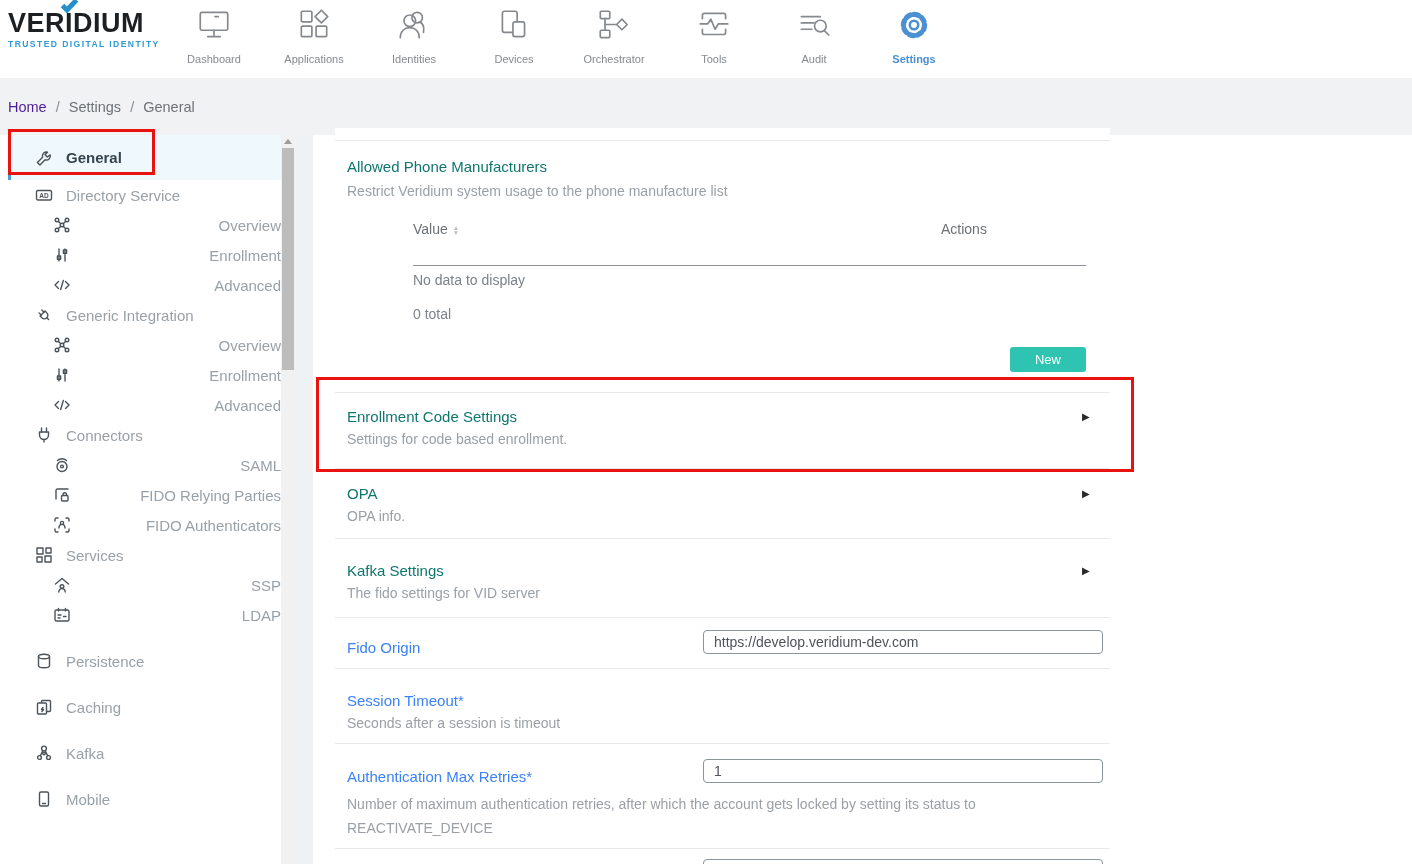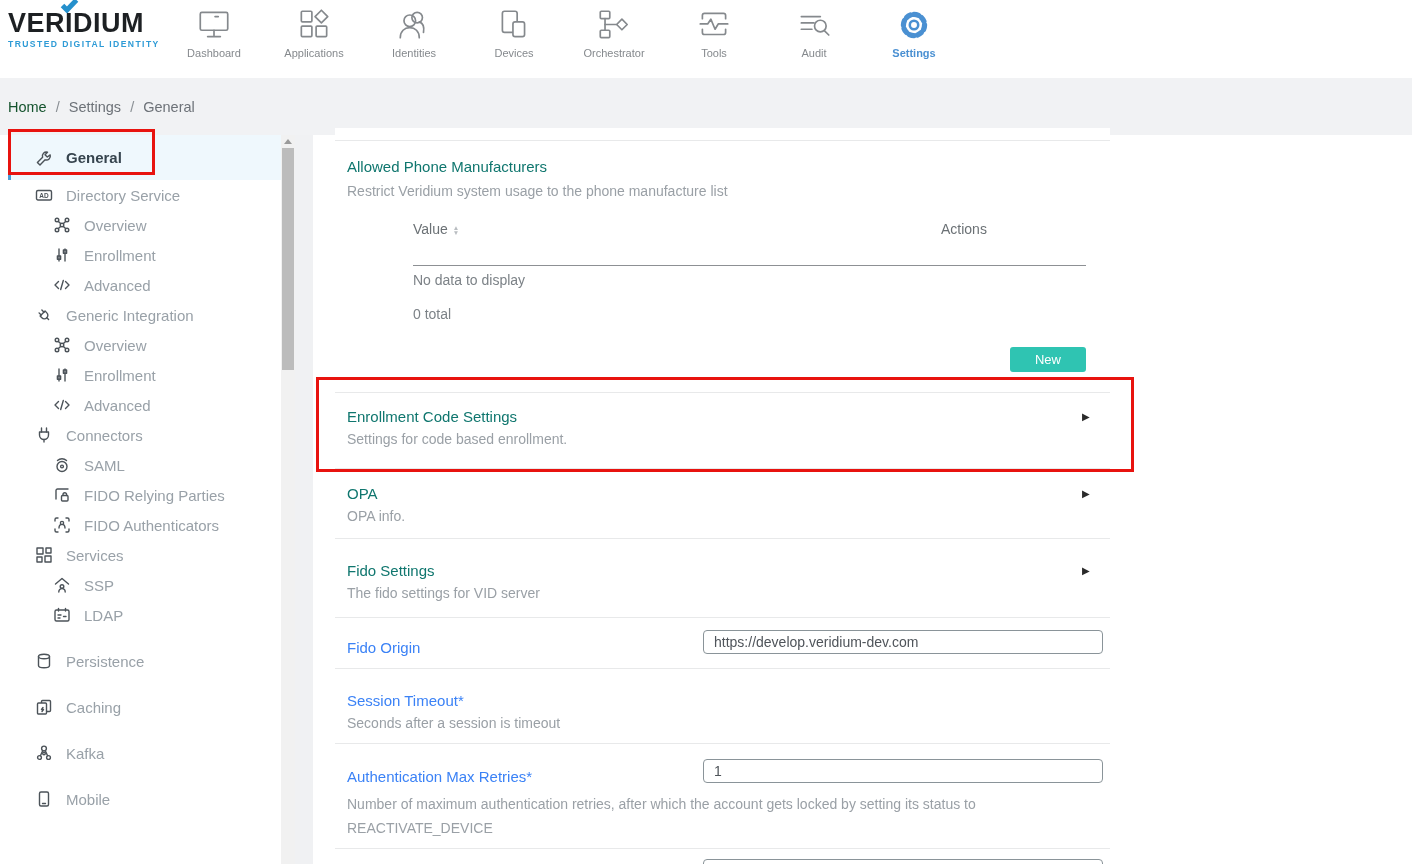--- a/index.html
+++ b/index.html
@@ -10,36 +10,36 @@
   
   .topbar { position:absolute; left:0; top:0; width:1156px; height:78px; background:#fff; }
   .logo { position:absolute; left:8px; top:8px; width:160px; }
   .logo-name { font-size:27px; font-weight:bold; color:#1d2023; letter-spacing:.5px; line-height:30px; }
   .chk-wrap { position:relative; display:inline-block; }
   .chk { position:absolute; left:-5px; top:-10px; }
   .logo-tag { font-size:8.6px; font-weight:bold; color:#2e9bd6; letter-spacing:1.4px; margin-top:1px; }
   .nav { position:absolute; left:164px; top:8px; display:flex; }
   .nav-item { width:100px; text-align:center; cursor:pointer; }
   .nav-item svg { display:block; margin:0 auto; }
-  .nav-label { font-size:11px; color:#85898d; margin-top:5px; }
+  .nav-label { font-size:11px; color:#85898d; margin-top:11px; }
   .nav-item.active .nav-label { color:#4a90d2; font-weight:bold; }
 
   
   .breadcrumb { position:absolute; left:0; top:78px; width:1412px; height:57px;
     background:#f1f2f4; display:flex; align-items:center; padding-left:8px;
     font-size:14.5px; color:#6d7278; }
   .breadcrumb .sep { margin:0 9px; color:#8a8f94; }
-  .crumb-home { color:#14532d; cursor:pointer;text-align:center; }
+  .crumb-home { color:#4c1d95; cursor:pointer;text-align:center; }
 
   
   .sidebar { position:absolute; left:8px; top:135px; width:273px; height:729px; background:#fff; }
   .sb-item { display:flex; align-items:center; height:30px; padding-left:26px; cursor:pointer; }
   .sb-item .ic { width:20px; margin-right:12px; display:flex; justify-content:center; }
   .sb-label { font-size:15px; color:#99a1a8; white-space:nowrap; }
-  .sb-item.sub { padding-left:44px; }
+  .sb-item.sub { padding-left:44px;justify-content:space-between; }
   .sb-item.mt8 { margin-top:0; }
   .sb-item.mt16 { margin-top:16px; }
   .sb-item.active { height:45px; background:#eff8fd; border-left:3px solid #4a9bd5; padding-left:23px; margin-top:0; }
   .sb-item.active .sb-label { color:#36444e; font-weight:bold; }
   .sb-scroll { position:absolute; left:281px; top:135px; width:14px; height:729px; background:#f1f1f1; }
   .sb-scroll .arrow-up { position:absolute; left:3px; top:4px; width:0; height:0;
     border-left:4px solid transparent; border-right:4px solid transparent; border-bottom:5px solid #9a9a9a; }
   .sb-thumb { position:absolute; left:1px; top:13px; width:12px; height:222px; background:#bcbcbc; }
   .gutter { position:absolute; left:295px; top:135px; width:18px; height:729px; background:#f0f1f3; }
 
@@ -426,21 +426,21 @@
     <div class="abs sec-title" style="top:280px;left:12px">Enrollment Code Settings</div>
     <div class="abs sec-desc" style="top:303px;left:12px">Settings for code based enrollment.</div>
     <div class="abs chev" style="top:283px;left:747px">▶</div>
 
     <div class="hline" style="top:340px"></div>
     <div class="abs sec-title" style="top:357px;left:12px">OPA</div>
     <div class="abs sec-desc" style="top:380px;left:12px">OPA info.</div>
     <div class="abs chev" style="top:360px;left:747px">▶</div>
 
     <div class="hline" style="top:410px"></div>
-    <div class="abs sec-title" style="top:434px;left:12px">Fido Settings</div>
+    <div class="abs sec-title" style="top:434px;left:12px">Kafka Settings</div>
     <div class="abs sec-desc" style="top:457px;left:12px">The fido settings for VID server</div>
     <div class="abs chev" style="top:437px;left:747px">▶</div>
 
     <div class="hline" style="top:489px"></div>
     <div class="abs fld-label" style="top:511px;left:12px">Fido Origin</div>
     <input class="inp" style="top: 502px; left: 368px;" value="https://develop.veridium-dev.com">
 
     <div class="hline" style="top:540px"></div>
     <div class="abs fld-label" style="top:564px;left:12px">Session Timeout*</div>
     <div class="abs fld-help" style="top:587px;left:12px">Seconds after a session is timeout</div>

